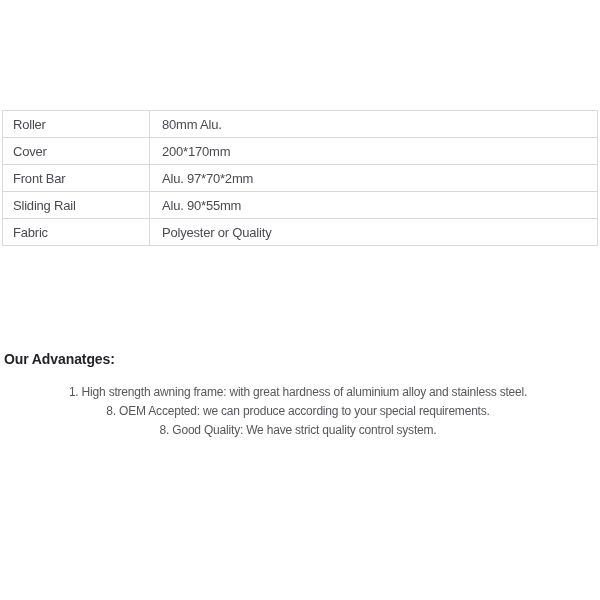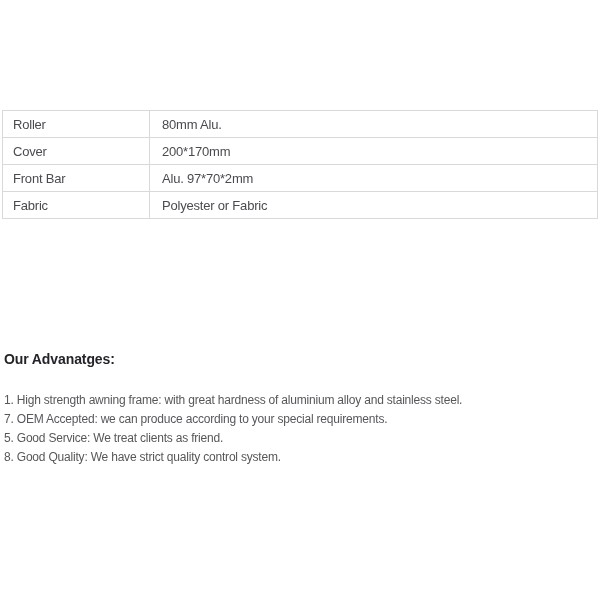--- a/index.html
+++ b/index.html
@@ -37,28 +37,29 @@
     top: 352px;
     left: 4px;
     right: 8px;
   }
   .advantages-heading {
     font-size: 14px;
     line-height: 15px;
     font-weight: bold;
     color: #232428;
     letter-spacing: -0.1px;
-    margin-bottom: 24px;
+    margin-bottom: 16px;
   }
   .advantage-item {
     font-size: 12px;
     line-height: 19px;
     color: #56575b;
     letter-spacing: -0.2px;
     white-space: nowrap;
+    text-align: center;
   }
 </style>
 </head>
 <body>
 
 <div class="page">
 
   <table class="spec-table">
     <tbody>
       <tr>
@@ -67,27 +68,30 @@
       </tr>
       <tr>
         <td class="spec-label">Cover</td>
         <td class="spec-value">200*170mm</td>
       </tr>
       <tr>
         <td class="spec-label">Front Bar</td>
         <td class="spec-value">Alu. 97*70*2mm</td>
       </tr>
       <tr>
+        <td class="spec-label">Sliding Rail</td>
+        <td class="spec-value">Alu. 90*55mm</td>
+      </tr>
+      <tr>
         <td class="spec-label">Fabric</td>
-        <td class="spec-value">Polyester or Fabric</td>
+        <td class="spec-value">Polyester or Quality</td>
       </tr>
     </tbody>
   </table>
 
   <div class="advantages">
     <div class="advantages-heading">Our Advanatges:</div>
     <div class="advantage-item">1. High strength awning frame: with great hardness of aluminium alloy and stainless steel.</div>
-    <div class="advantage-item">7. OEM Accepted: we can produce according to your special requirements.</div>
-    <div class="advantage-item">5. Good Service: We treat clients as friend.</div>
+    <div class="advantage-item">8. OEM Accepted: we can produce according to your special requirements.</div>
     <div class="advantage-item">8. Good Quality: We have strict quality control system.</div>
   </div>
 
 </div>
 
 </body></html>

